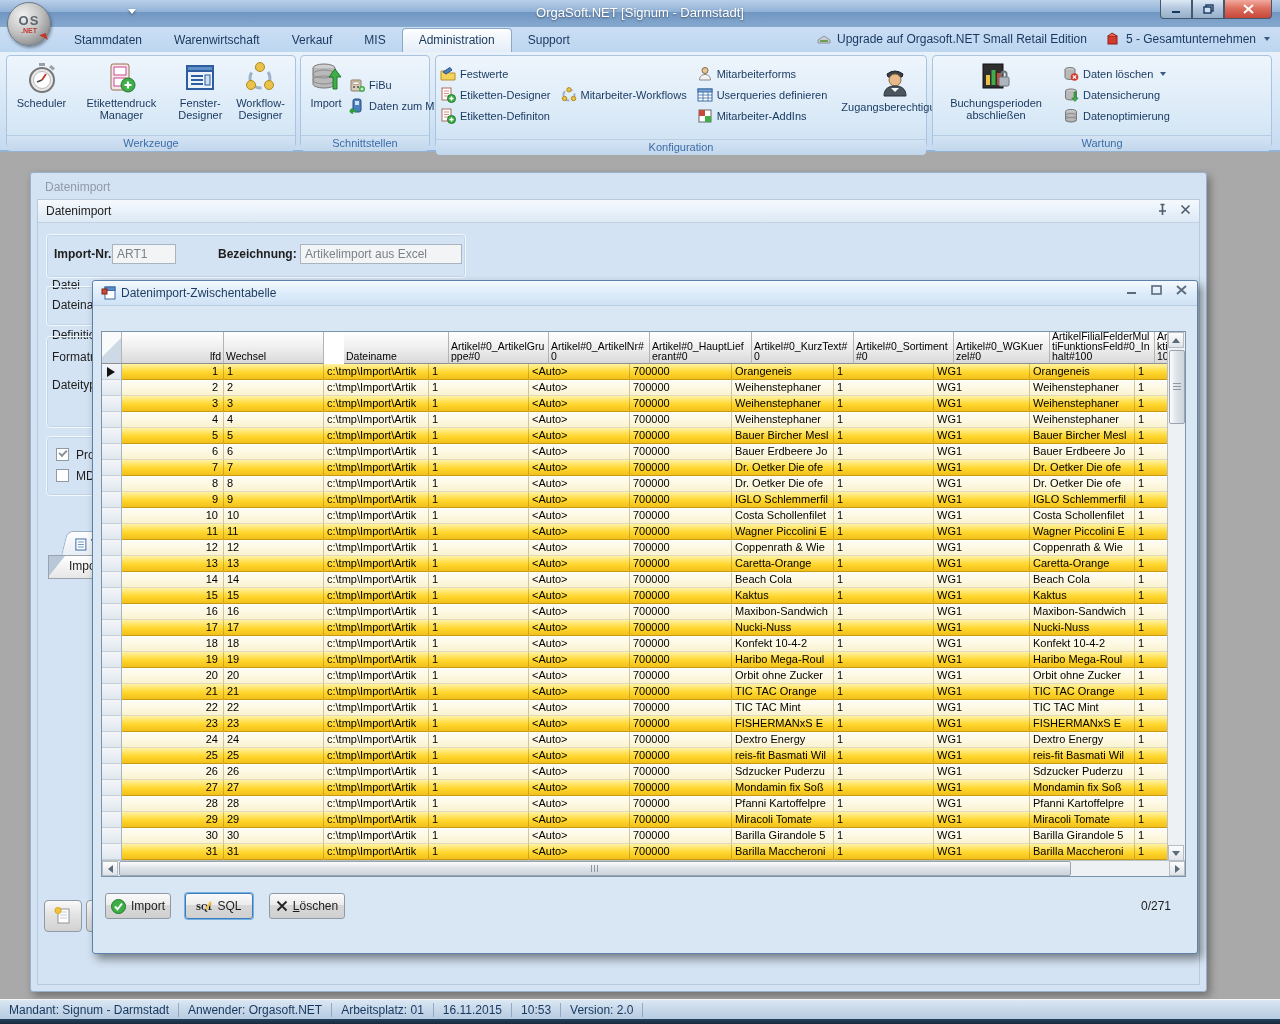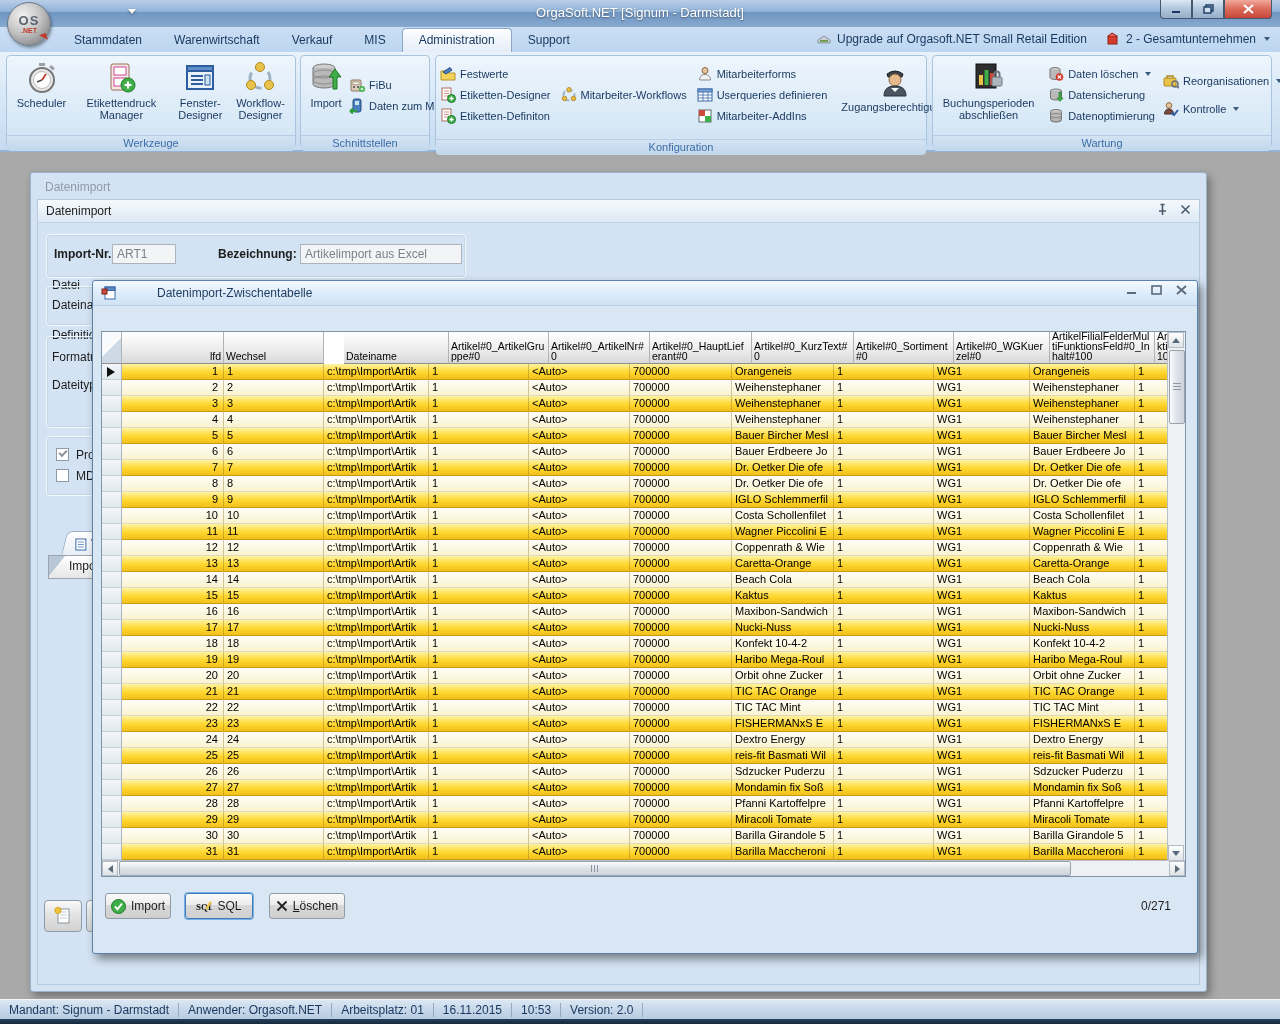--- a/index.html
+++ b/index.html
@@ -78,21 +78,21 @@
     border-bottom:none;border-radius:6px 6px 0 0;transform:skewX(-14deg);display:flex;align-items:center;padding:0 10px;}
   .side-tab .inner{transform:skewX(14deg);display:flex;align-items:center;gap:4px;font-size:12px;color:#17375e;}
   .mini-btn{position:absolute;width:36px;height:30px;border:1px solid #8e9aa5;border-radius:4px;
     background:linear-gradient(#fafafa,#e3e3e3 45%,#d2d2d2);display:flex;align-items:center;justify-content:center;}
 
   
   .childwin{position:absolute;left:92px;top:280px;width:1104px;height:672px;background:#d9e7f5;
     border:1px solid #5a82ad;border-radius:3px;box-shadow:4px 5px 10px rgba(0,0,0,.45);}
   .cw-titlebar{height:24px;background:linear-gradient(#f4f9fe,#dcebfa 55%,#cfe2f4);border-bottom:1px solid #b9cee4;
     border-radius:3px 3px 0 0;position:relative;}
-  .cw-titlebar .cwtitle{position:absolute;left:28px;top:5px;font-size:12px;color:#1c3b5e;margin-left:36px;}
+  .cw-titlebar .cwtitle{position:absolute;left:28px;top:5px;font-size:12px;color:#1c3b5e;}
   .cw-titlebar .cwicon{position:absolute;left:8px;top:5px;}
   .cw-controls{position:absolute;right:10px;top:4px;display:flex;gap:14px;align-items:center;}
 
   
   .gridbox{position:absolute;left:8px;top:50px;width:1085px;height:546px;border:1px solid #7d93a9;
     background:#fff;overflow:hidden;box-sizing:border-box;}
   .ghead{display:flex;height:32px;}
   .gh{box-sizing:border-box;border-right:1px solid #b3b3b3;border-bottom:1px solid #8f8f8f;flex:0 0 auto;
     background:linear-gradient(#ffffff,#ededed 55%,#d9d9d9);font-size:10.5px;line-height:10px;color:#000;
     padding:12px 2px 2px;display:flex;align-items:flex-end;word-break:break-all;overflow:hidden;}
@@ -193,21 +193,21 @@
           <path d="M2 9 L8 5 L14 9 L14 12 L2 12 Z" fill="#c9cfd4" stroke="#8a949c"></path>
           <path d="M4 10 h8" stroke="#6d9e4f" stroke-width="2"></path>
         </svg>
         <span>Upgrade auf Orgasoft.NET Small Retail Edition</span>
       </div>
       <div class="tr-link">
         <svg class="icon16" width="16" height="16" viewBox="0 0 16 16">
           <rect x="3" y="5" width="9" height="8" fill="#d23b2e" stroke="#8f1f15"></rect>
           <path d="M3 5 L7 2 L12 5" fill="#e8685c" stroke="#8f1f15"></path>
         </svg>
-        <span>2 - Gesamtunternehmen</span>
+        <span>5 - Gesamtunternehmen</span>
         <div class="caret-dn"></div>
       </div>
     </div>
   </div>
 
   <div class="ribbon">
 
     <div class="rgroup" style="left:6px;width:290px;">
       <div class="content">
         <div class="bigbtn" style="width:62px">
@@ -407,41 +407,20 @@
             <span>Datensicherung</span>
           </div>
           <div class="smallbtn">
             <svg class="icon16" viewBox="0 0 16 16">
               <ellipse cx="8" cy="3.5" rx="5.5" ry="2" fill="#cfcfcf" stroke="#777"></ellipse>
               <path d="M2.5 3.5v8.5c0 1.1 2.5 2 5.5 2s5.5-.9 5.5-2V3.5" fill="#b9b9b9" stroke="#777"></path>
               <ellipse cx="8" cy="7.5" rx="5.5" ry="2" fill="none" stroke="#8c8c8c"></ellipse>
               <ellipse cx="8" cy="11.5" rx="5.5" ry="2" fill="none" stroke="#8c8c8c"></ellipse>
             </svg>
             <span>Datenoptimierung</span>
-          </div>
-        </div>
-        <div class="smallitems" style="width:104px;gap:12px;">
-          <div class="smallbtn">
-            <svg class="icon16" viewBox="0 0 16 16">
-              <rect x="1" y="5" width="12" height="8" rx="1" fill="#e9c24a" stroke="#b08a1e"></rect>
-              <path d="M4 5 v-2 h6 v2" fill="none" stroke="#b08a1e" stroke-width="1.4"></path>
-              <circle cx="12" cy="11" r="3" fill="none" stroke="#6d757c" stroke-width="1.6"></circle>
-              <path d="M14 13 l2 2" stroke="#6d757c" stroke-width="1.8"></path>
-            </svg>
-            <span>Reorganisationen</span>
-            <div class="caret-dn"></div>
-          </div>
-          <div class="smallbtn">
-            <svg class="icon16" viewBox="0 0 16 16">
-              <circle cx="6" cy="4.5" r="2.8" fill="#e8c49a" stroke="#8a6a42"></circle>
-              <path d="M1.5 13 c0-3.6 2.5-5 4.5-5 s4.5 1.4 4.5 5 Z" fill="#7a4a42" stroke="#4d2d28"></path>
-              <path d="M8.5 11.5 l2.5 2.5 L15 9" fill="none" stroke="#2d5d9e" stroke-width="2"></path>
-            </svg>
-            <span>Kontrolle</span>
-            <div class="caret-dn"></div>
           </div>
         </div>
       </div>
       <div class="glabel">Wartung</div>
     </div>
   </div>
 
   <div class="dialog">
     <div class="dlg-title">Datenimport</div>
     <div class="dlg-panel">

